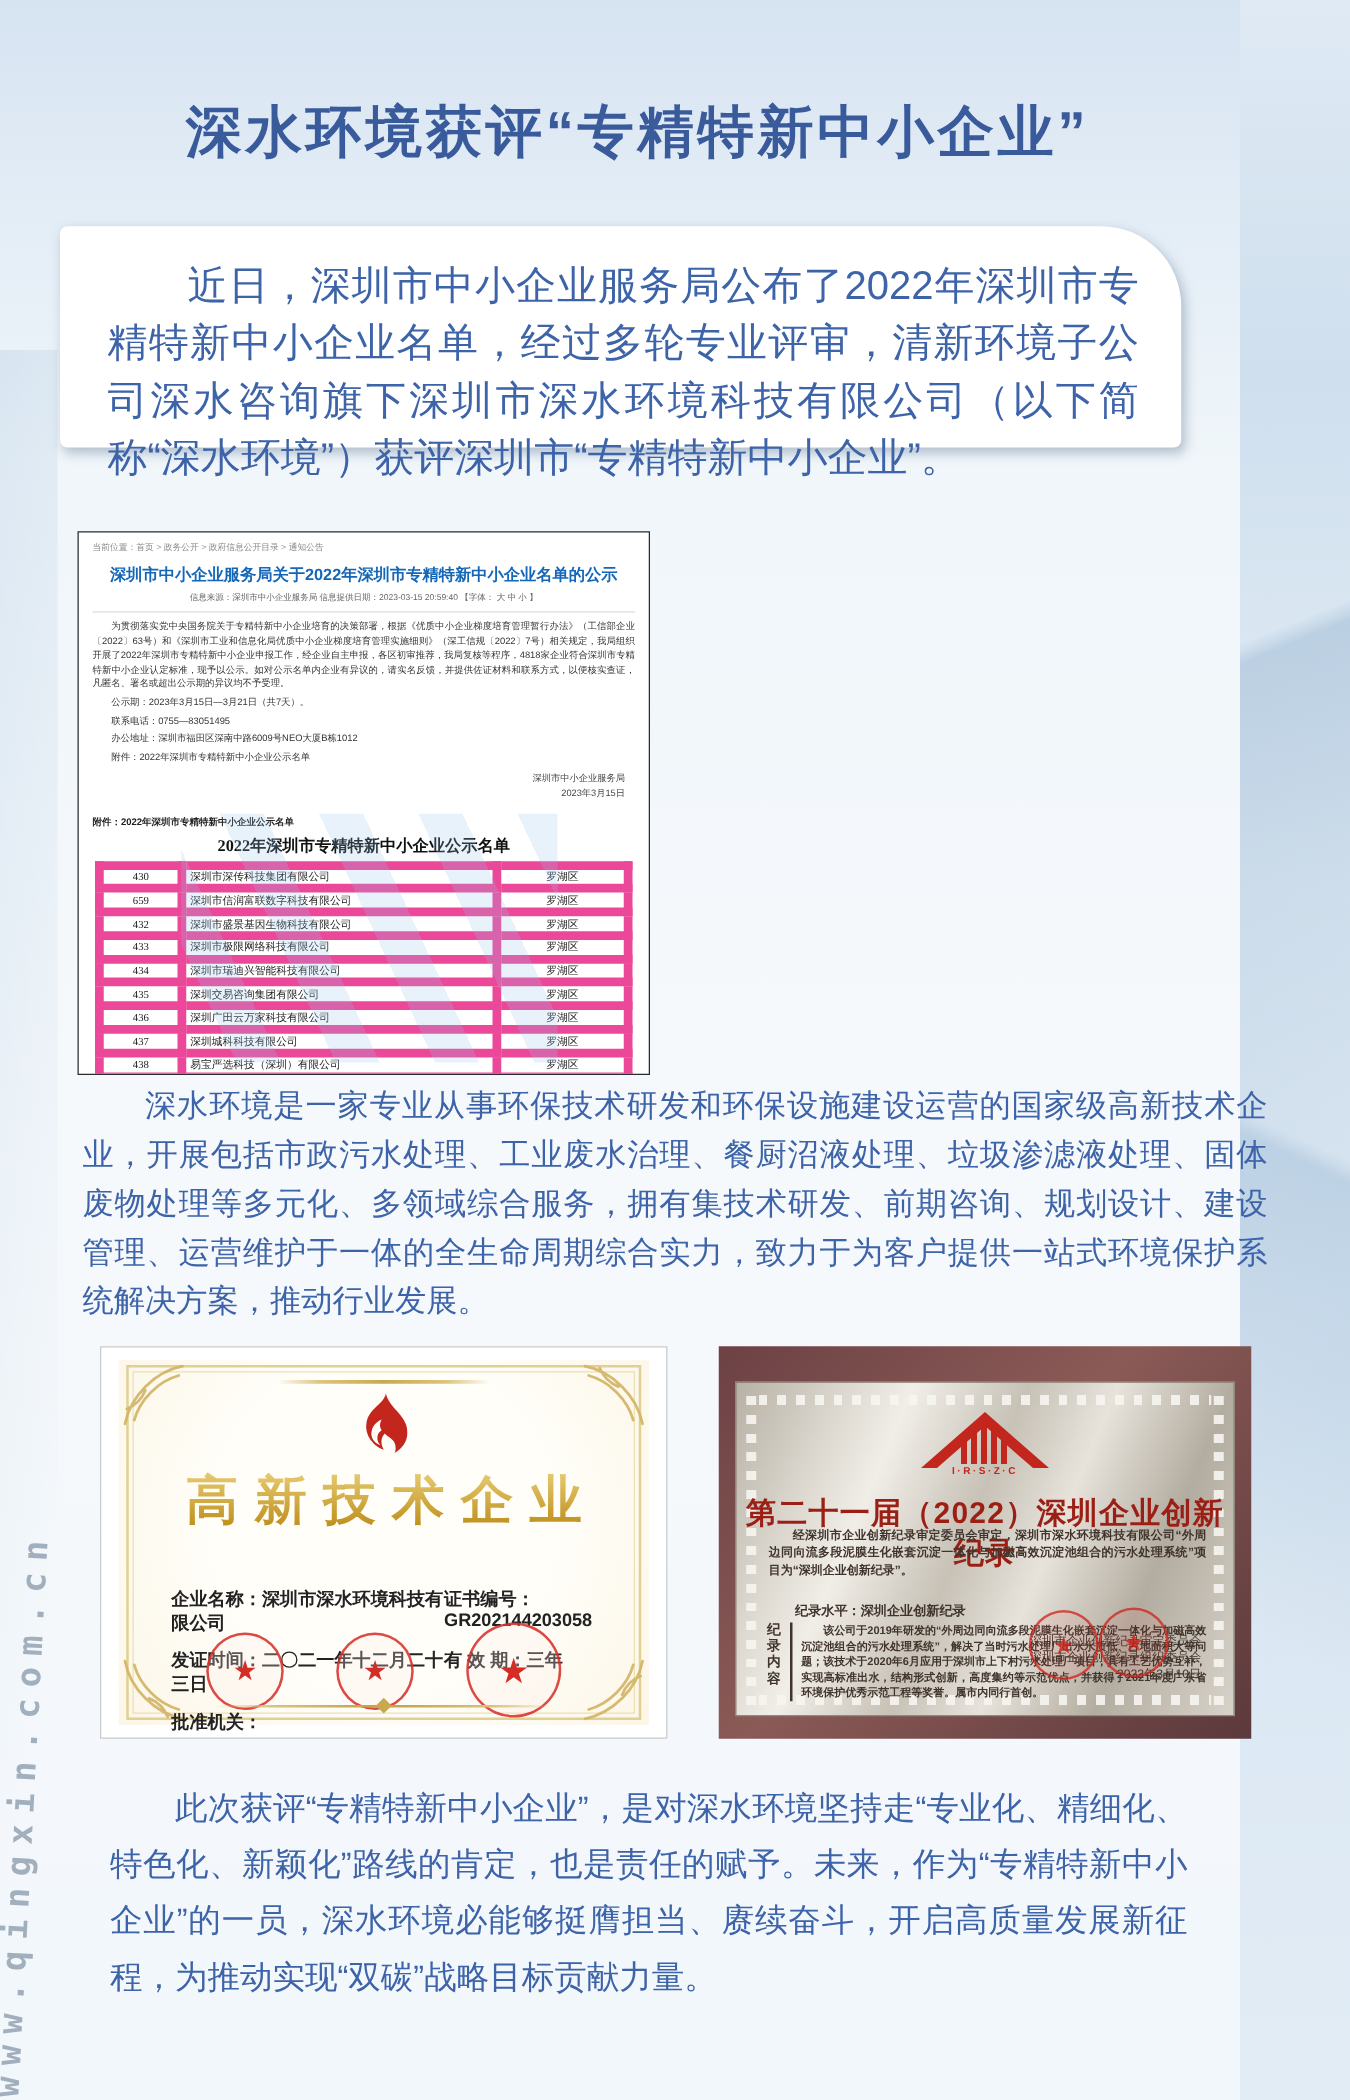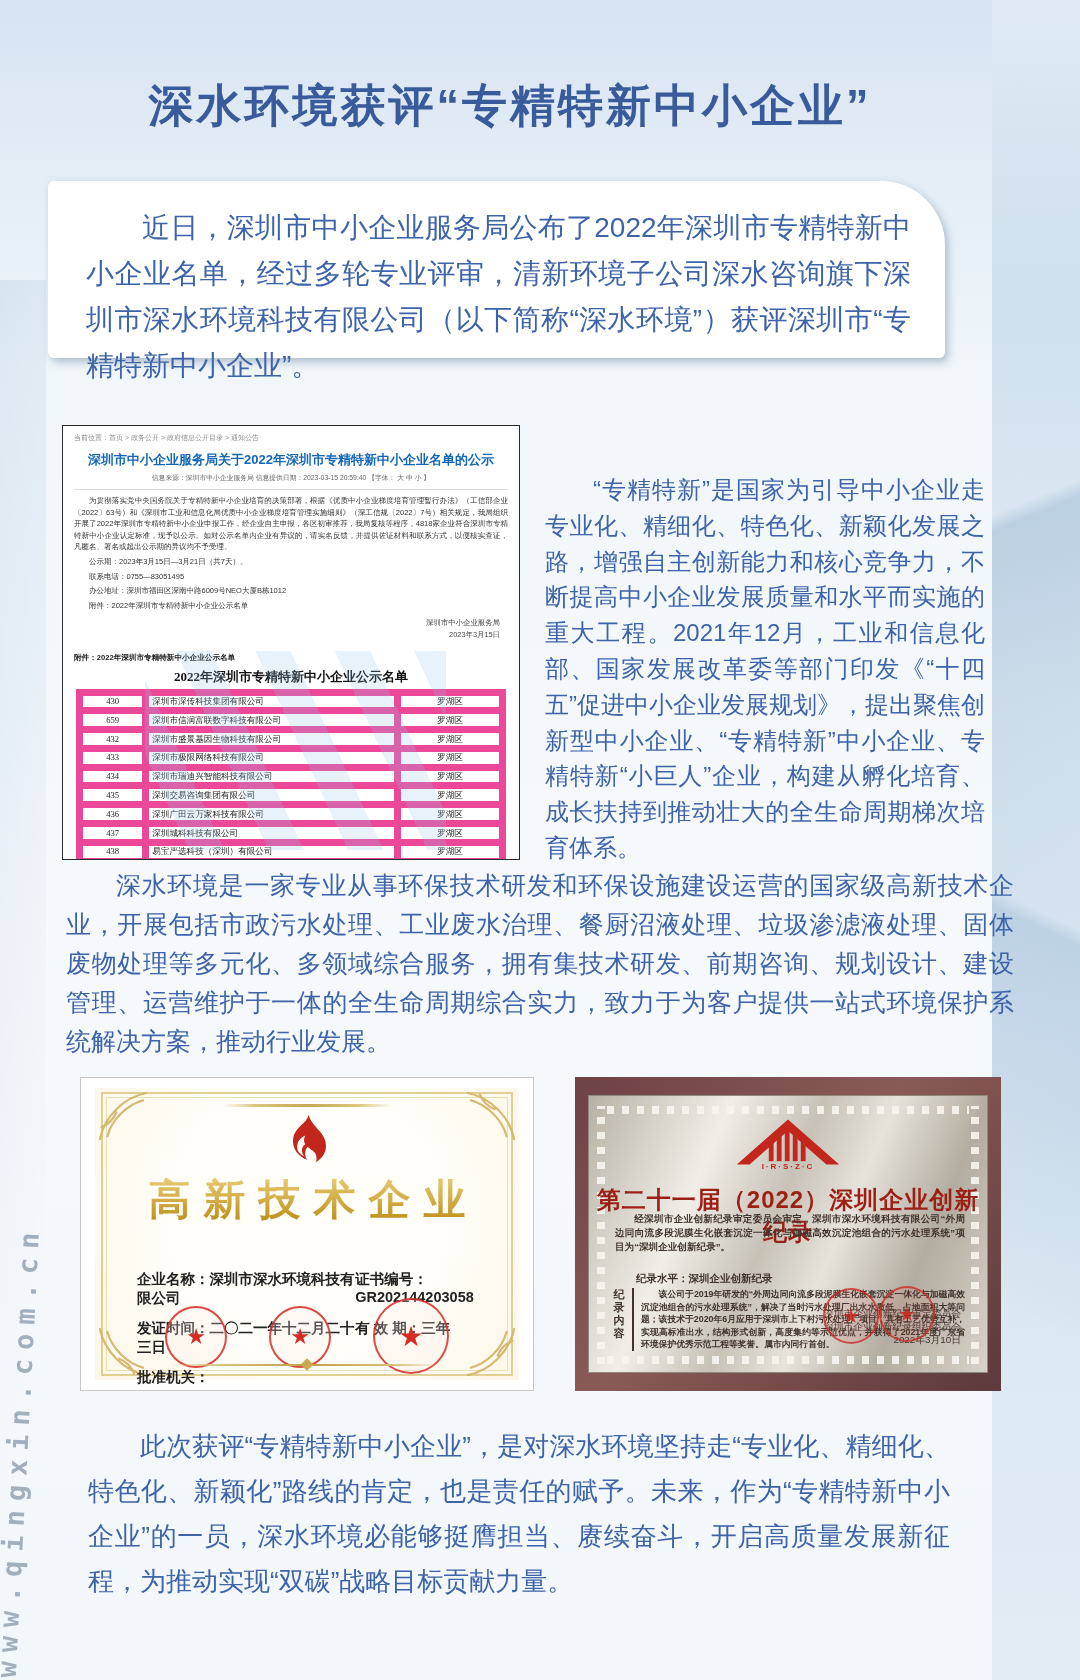--- a/index.html
+++ b/index.html
@@ -14,21 +14,21 @@
                linear-gradient(158deg,rgba(255,255,255,0) 30%,rgba(150,179,207,.45) 31%,rgba(210,226,240,.2) 62%);}
   .bg-left{position:absolute;left:0;top:280px;width:46px;height:1400px;
     background:linear-gradient(100deg,rgba(185,207,228,.38),rgba(240,246,251,0) 75%);}
   .watermark{position:absolute;left:6px;top:1092px;height:586px;writing-mode:vertical-rl;
     transform:rotate(183deg);font-size:27px;letter-spacing:9px;color:#94a3b3;font-weight:bold;
     font-family:"DejaVu Sans Mono",monospace;opacity:.85;white-space:nowrap;}
   .page-title{position:absolute;top:76px;left:0;right:60px;margin:0;text-align:center;
     font-size:45px;font-weight:bold;color:#3a5b9b;letter-spacing:3px;}
   .intro-card{position:absolute;left:48px;top:181px;width:897px;height:177px;background:#fff;
     border-radius:6px 64px 6px 6px;box-shadow:3px 4px 9px rgba(120,142,165,.55);}
-  .intro-text{margin:0;padding:24px 34px 0 38px;text-indent:2em;font-size:28px;line-height:46px;
+  .intro-text{margin:0;padding:24px 34px 0 38px;text-indent:2em;font-size:32px;line-height:46px;
     color:#3d63a8;text-align:justify;}
   
   .gov-doc{position:absolute;left:62px;top:425px;width:458px;height:435px;background:#fff;
     border:1.5px solid #2b2b2b;box-sizing:border-box;padding:7px 11px;overflow:hidden;color:#333;}
   .doc-breadcrumb{font-size:7px;color:#8a8a8a;}
   .doc-title{margin-top:9px;font-size:13px;font-weight:bold;color:#1467b8;text-align:center;line-height:15px;}
   .doc-meta{margin-top:6px;font-size:6.8px;color:#666;text-align:center;}
   .doc-hr{border:none;border-top:1px solid #ddd;margin:6px 0 5px;}
   .doc-body{margin:0;font-size:7.5px;line-height:11.5px;text-align:justify;text-indent:2em;color:#333;}
   .doc-line{margin:4.5px 0 0;font-size:7.5px;text-indent:2em;color:#333;}
@@ -78,21 +78,21 @@
   .seal{border:2.5px solid rgba(214,44,38,.85);border-radius:50%;display:flex;align-items:center;
     justify-content:center;color:#d62c26;background:rgba(255,235,232,.25);}
   .seal-s{width:58px;height:58px;font-size:22px;}
   .seal-l{width:72px;height:72px;font-size:28px;margin-top:-8px;}
   .cert-flourish{position:absolute;left:18%;bottom:14px;width:64%;height:2px;
     background:linear-gradient(90deg,transparent,#d8c27c 18%,#c2a045 50%,#d8c27c 82%,transparent);}
   .cert-flourish::after{content:"";position:absolute;left:50%;top:-4px;width:9px;height:9px;
     transform:translateX(-50%) rotate(45deg);background:#c9a94f;}
   
   .plaque{position:absolute;left:575px;top:1077px;width:426px;height:314px;box-sizing:border-box;
-    background:linear-gradient(135deg,#6d4245,#8a5a56 45%,#5c393c);padding:18px 13px 18px;overflow:hidden;}
+    background:linear-gradient(135deg,#6d4245,#8a5a56 45%,#5c393c);padding:28px 13px 18px;overflow:hidden;}
   .plaque-metal{position:relative;width:100%;height:100%;border:1px solid #8f897e;box-sizing:border-box;
     background:linear-gradient(113deg,#b7b0a4 0%,#d9d5cc 16%,#f1eee8 28%,#c7c1b6 46%,#e7e3db 60%,#b3aca0 78%,#d8d3ca 100%);
     color:#40342c;}
   .plaque-pattern{position:absolute;left:18px;right:18px;height:8px;
     background:repeating-linear-gradient(90deg,#f7f5f0 0 7px,rgba(0,0,0,0) 7px 15px);opacity:.9;}
   .pp-top{top:10px;} .pp-bottom{bottom:8px;}
   .plaque-side{position:absolute;top:10px;bottom:8px;width:8px;
     background:repeating-linear-gradient(0deg,#f7f5f0 0 7px,rgba(0,0,0,0) 7px 15px);opacity:.9;}
   .ps-l{left:8px;} .ps-r{right:8px;}
   .plaque-logo{position:absolute;left:50%;top:22px;transform:translateX(-50%);text-align:center;}
@@ -215,21 +215,20 @@
           <tr>
             <td class="c-no">443</td>
             <td class="c-name">深圳市德尼环境技术有限公司</td>
             <td class="c-district">罗湖区</td>
           </tr>
         </tbody>
     </table>
     <div class="doc-stripes"></div>
   </div>
 
-  <p class="para para-right">“专精特新”是国家为引导中小企业走专业化、精细化、特色化、新颖化发展之路，增强自主创新能力和核心竞争力，不断提高中小企业发展质量和水平而实施的重大工程。2021年12月，工业和信息化部、国家发展改革委等部门印发《“十四五”促进中小企业发展规划》，提出聚焦创新型中小企业、“专精特新”中小企业、专精特新“小巨人”企业，构建从孵化培育、成长扶持到推动壮大的全生命周期梯次培育体系。</p>
   <p class="para para-mid">深水环境是一家专业从事环保技术研发和环保设施建设运营的国家级高新技术企业，开展包括市政污水处理、工业废水治理、餐厨沼液处理、垃圾渗滤液处理、固体废物处理等多元化、多领域综合服务，拥有集技术研发、前期咨询、规划设计、建设管理、运营维护于一体的全生命周期综合实力，致力于为客户提供一站式环境保护系统解决方案，推动行业发展。</p>
 
   <div class="cert">
     <div class="cert-paper">
       <div class="cert-frame"></div>
       <div class="cert-corner cc-tl">
         <svg viewBox="0 0 70 70" width="52" height="52">
             <path d="M4 66C10 36 36 10 66 4M14 62C20 40 40 20 62 14M6 50c10-4 16-10 20-20" fill="none" stroke="#d2b465" stroke-width="3" stroke-linecap="round"></path>
           </svg>
       </div>

